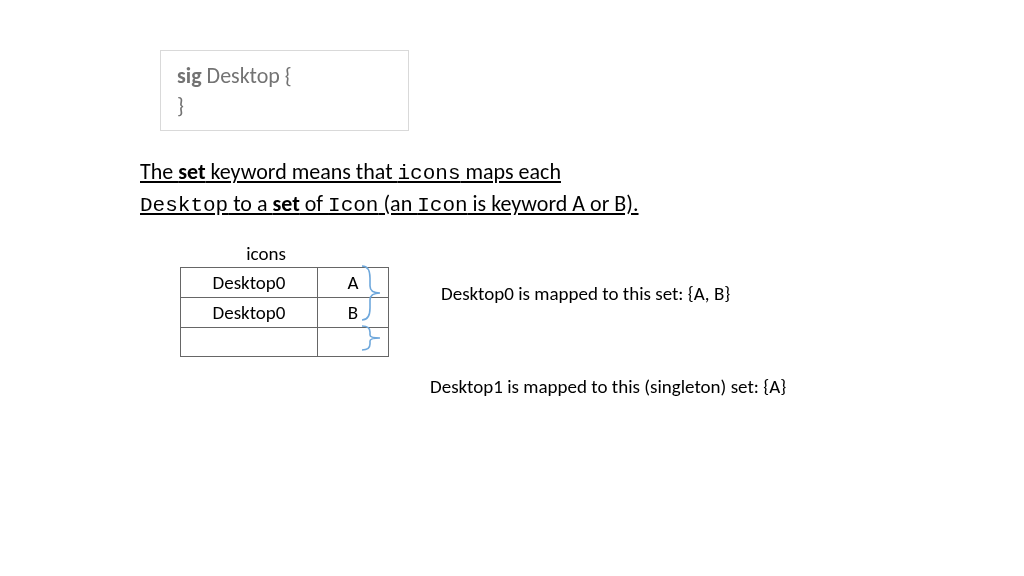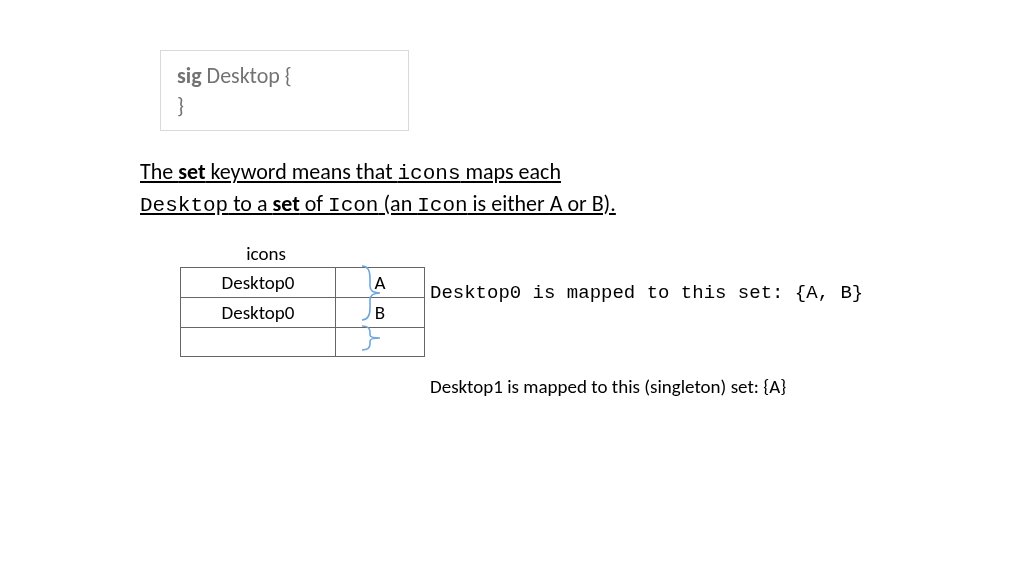--- a/index.html
+++ b/index.html
@@ -51,21 +51,21 @@
     text-align: center;
     width: 172px;
     margin-bottom: 2px;
   }
   table.icons {
     border-collapse: collapse;
     font-size: 19px;
   }
   table.icons td {
     border: 1px solid #666;
-    padding: 3px 25px;
+    padding: 3px 16px;
     text-align: center;
     height: 22px;
   }
   table.icons td.col1 { width: 104px; }
   table.icons td.col2 { width: 38px; }
   table.icons tr.empty td { height: 22px; }
   .annot {
     position: absolute;
     font-size: 19px;
     white-space: nowrap;
@@ -84,21 +84,21 @@
 
   <div class="code-box">
     <div>
       <span class="kw">sig</span><span> Desktop {</span>
     </div>
     <div>}</div>
   </div>
 
   <div class="explain">
     <span>The </span><span class="b">set</span><span> keyword means that </span><span class="mono">icons</span><span> maps each </span><br>
-    <span class="mono">Desktop</span><span> to a </span><span class="b">set</span><span> of </span><span class="mono">Icon</span><span> (an </span><span class="mono">Icon</span><span> is either A or B).</span>
+    <span class="mono">Desktop</span><span> to a </span><span class="b">set</span><span> of </span><span class="mono">Icon</span><span> (an </span><span class="mono">Icon</span><span> is keyword A or B).</span>
   </div>
 
   <div class="table-area">
     <div class="table-caption">icons</div>
     <table class="icons">
       <tbody>
           <tr>
         <td class="col1">Desktop0</td>
         <td class="col2">A</td>
       </tr>
@@ -111,21 +111,21 @@
         <td class="col2"></td>
       </tr>
     </tbody>
       </table>
 
     <div class="brace" style="left:180px; top:22px;">
       <svg width="22" height="58" viewBox="0 0 22 58">
         <path d="M2 2 Q10 2 10 14 L10 22 Q10 29 20 29 Q10 29 10 36 L10 44 Q10 56 2 56" fill="none" stroke="#6fa8dc" stroke-width="1.6"></path>
       </svg>
     </div>
-    <div class="annot" style="left:250px; top:40px;font-family:Liberation Mono, monospace;">Desktop0 is mapped to this set: {A, B}</div>
+    <div class="annot" style="left:261px; top:40px;">Desktop0 is mapped to this set: {A, B}</div>
 
     <div class="brace" style="left:180px; top:82px;">
       <svg width="22" height="28" viewBox="0 0 22 28">
         <path d="M2 2 Q10 2 10 8 L10 11 Q10 14 20 14 Q10 14 10 17 L10 20 Q10 26 2 26" fill="none" stroke="#6fa8dc" stroke-width="1.6"></path>
       </svg>
     </div>
     <div class="annot" style="left:250px; top:85px;margin-top:48px;">Desktop1 is mapped to this (singleton) set: {A}</div>
   </div>
 
 </div>

